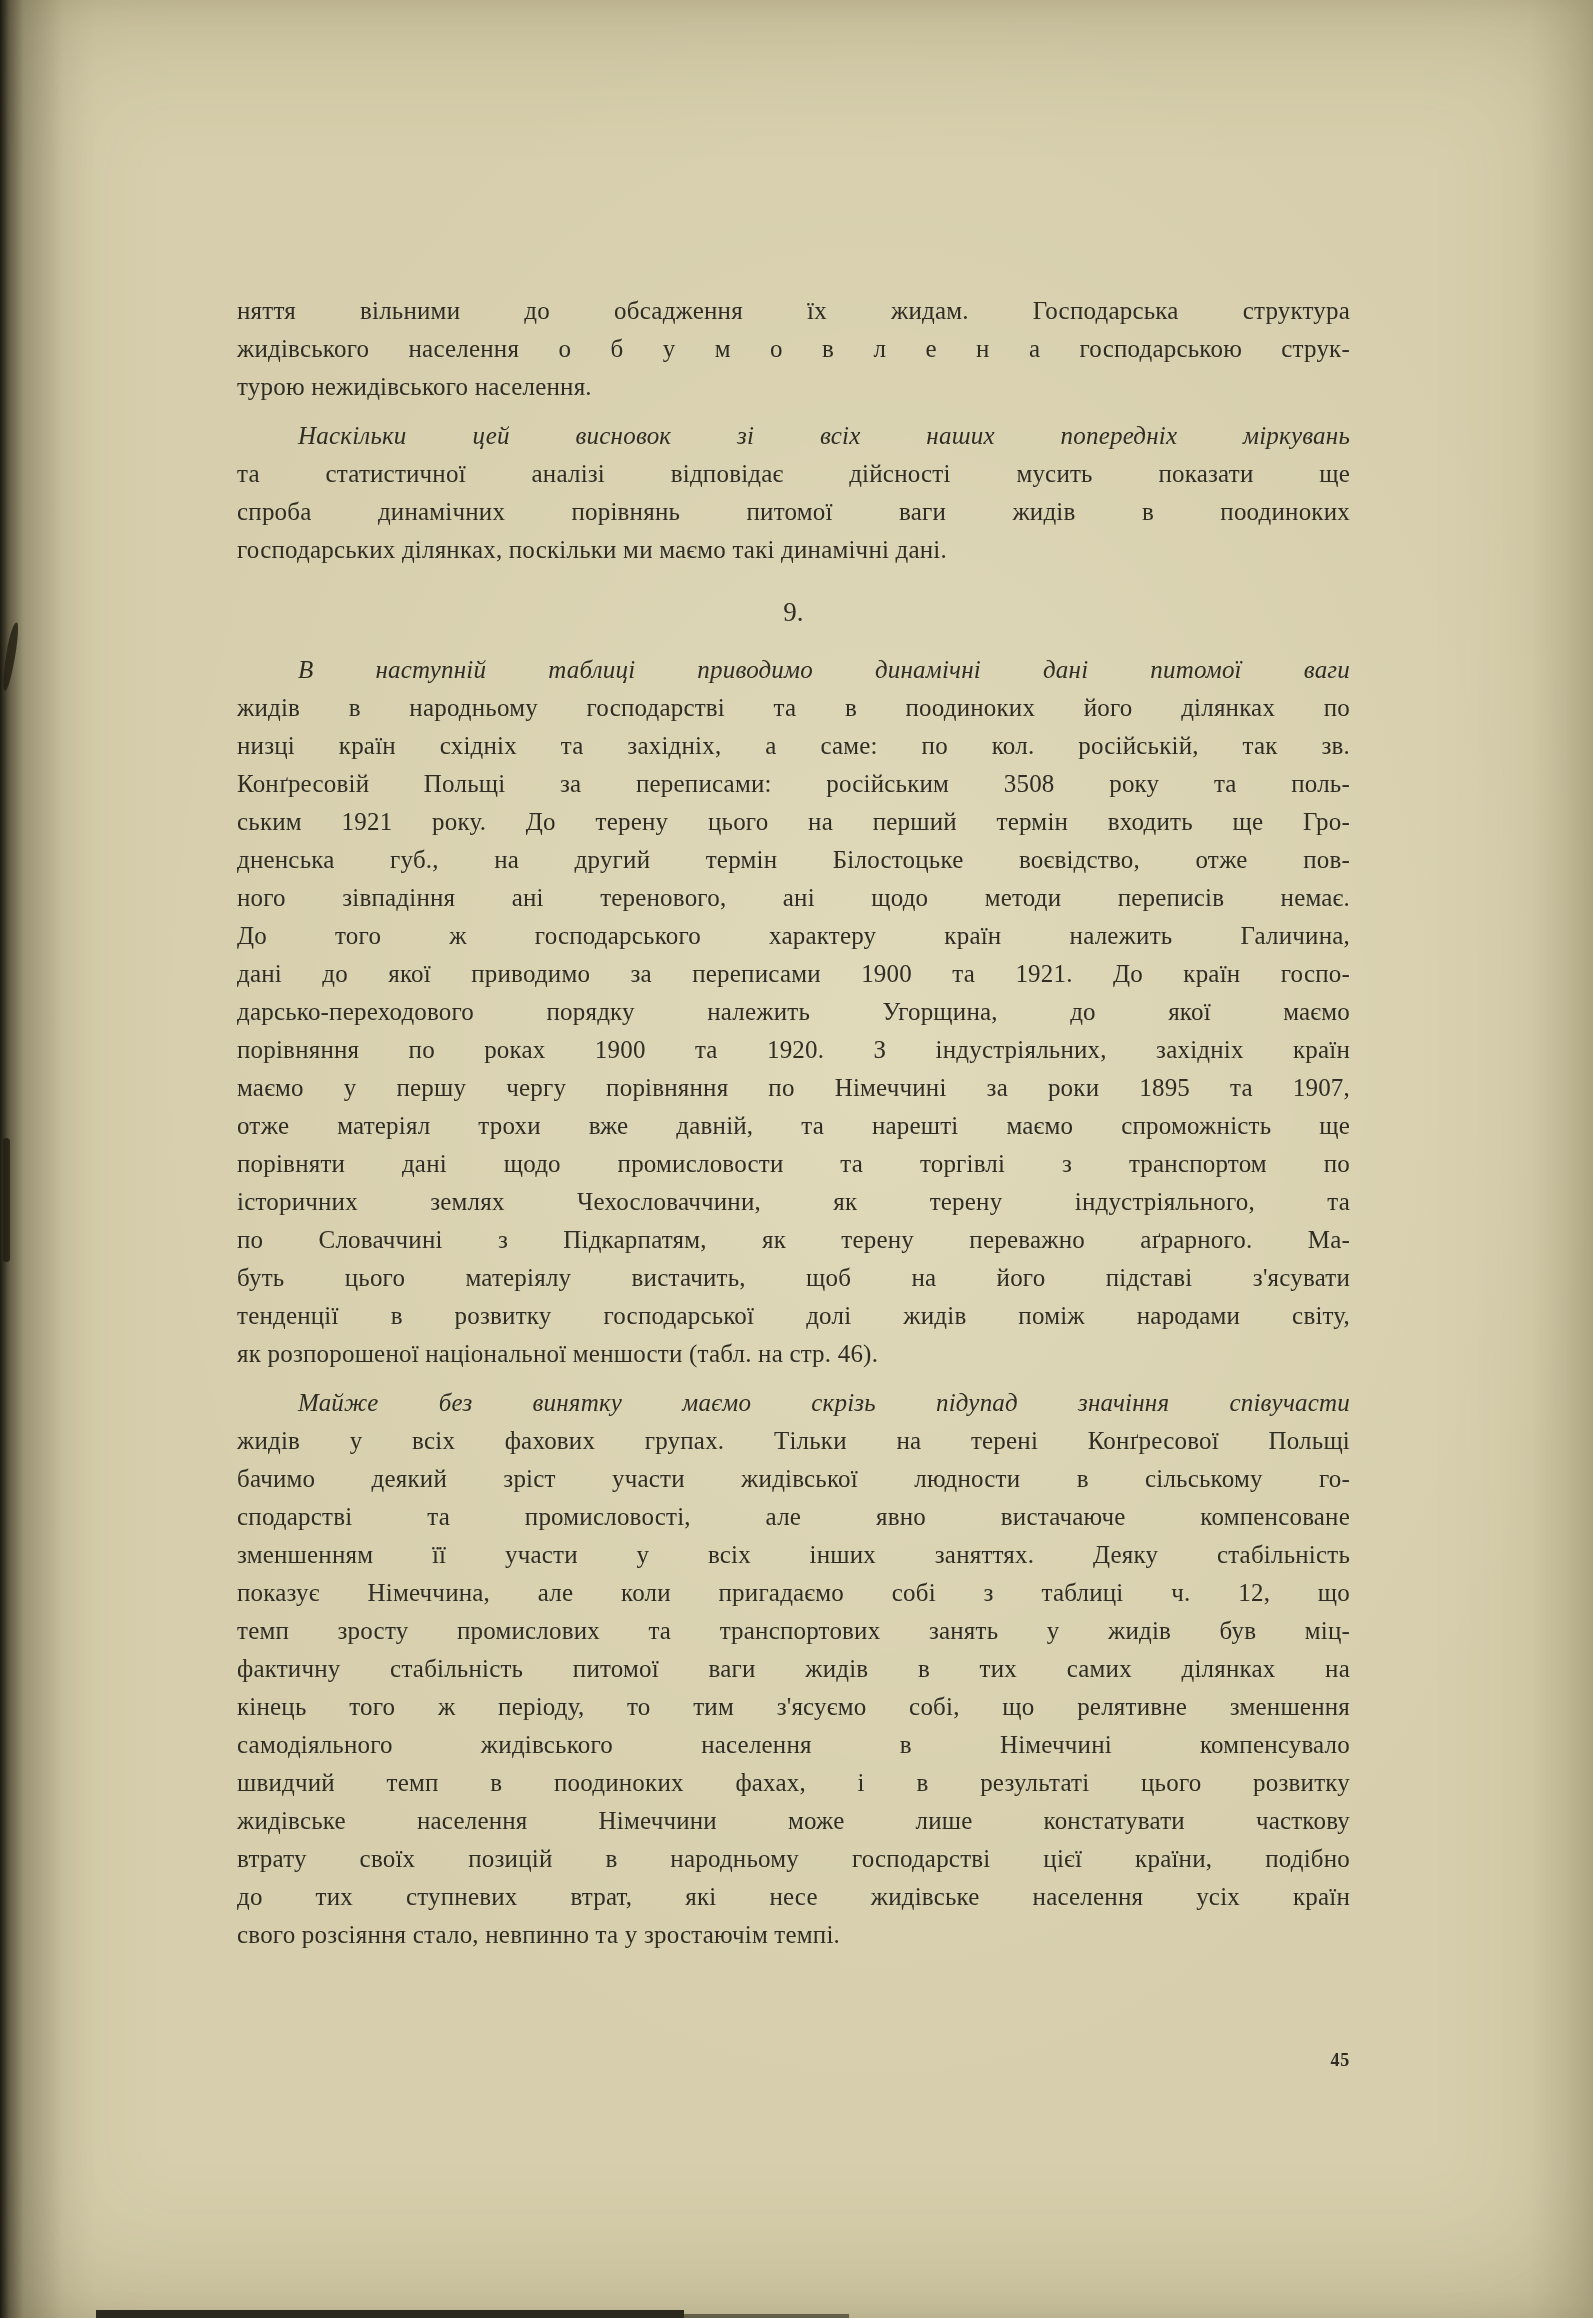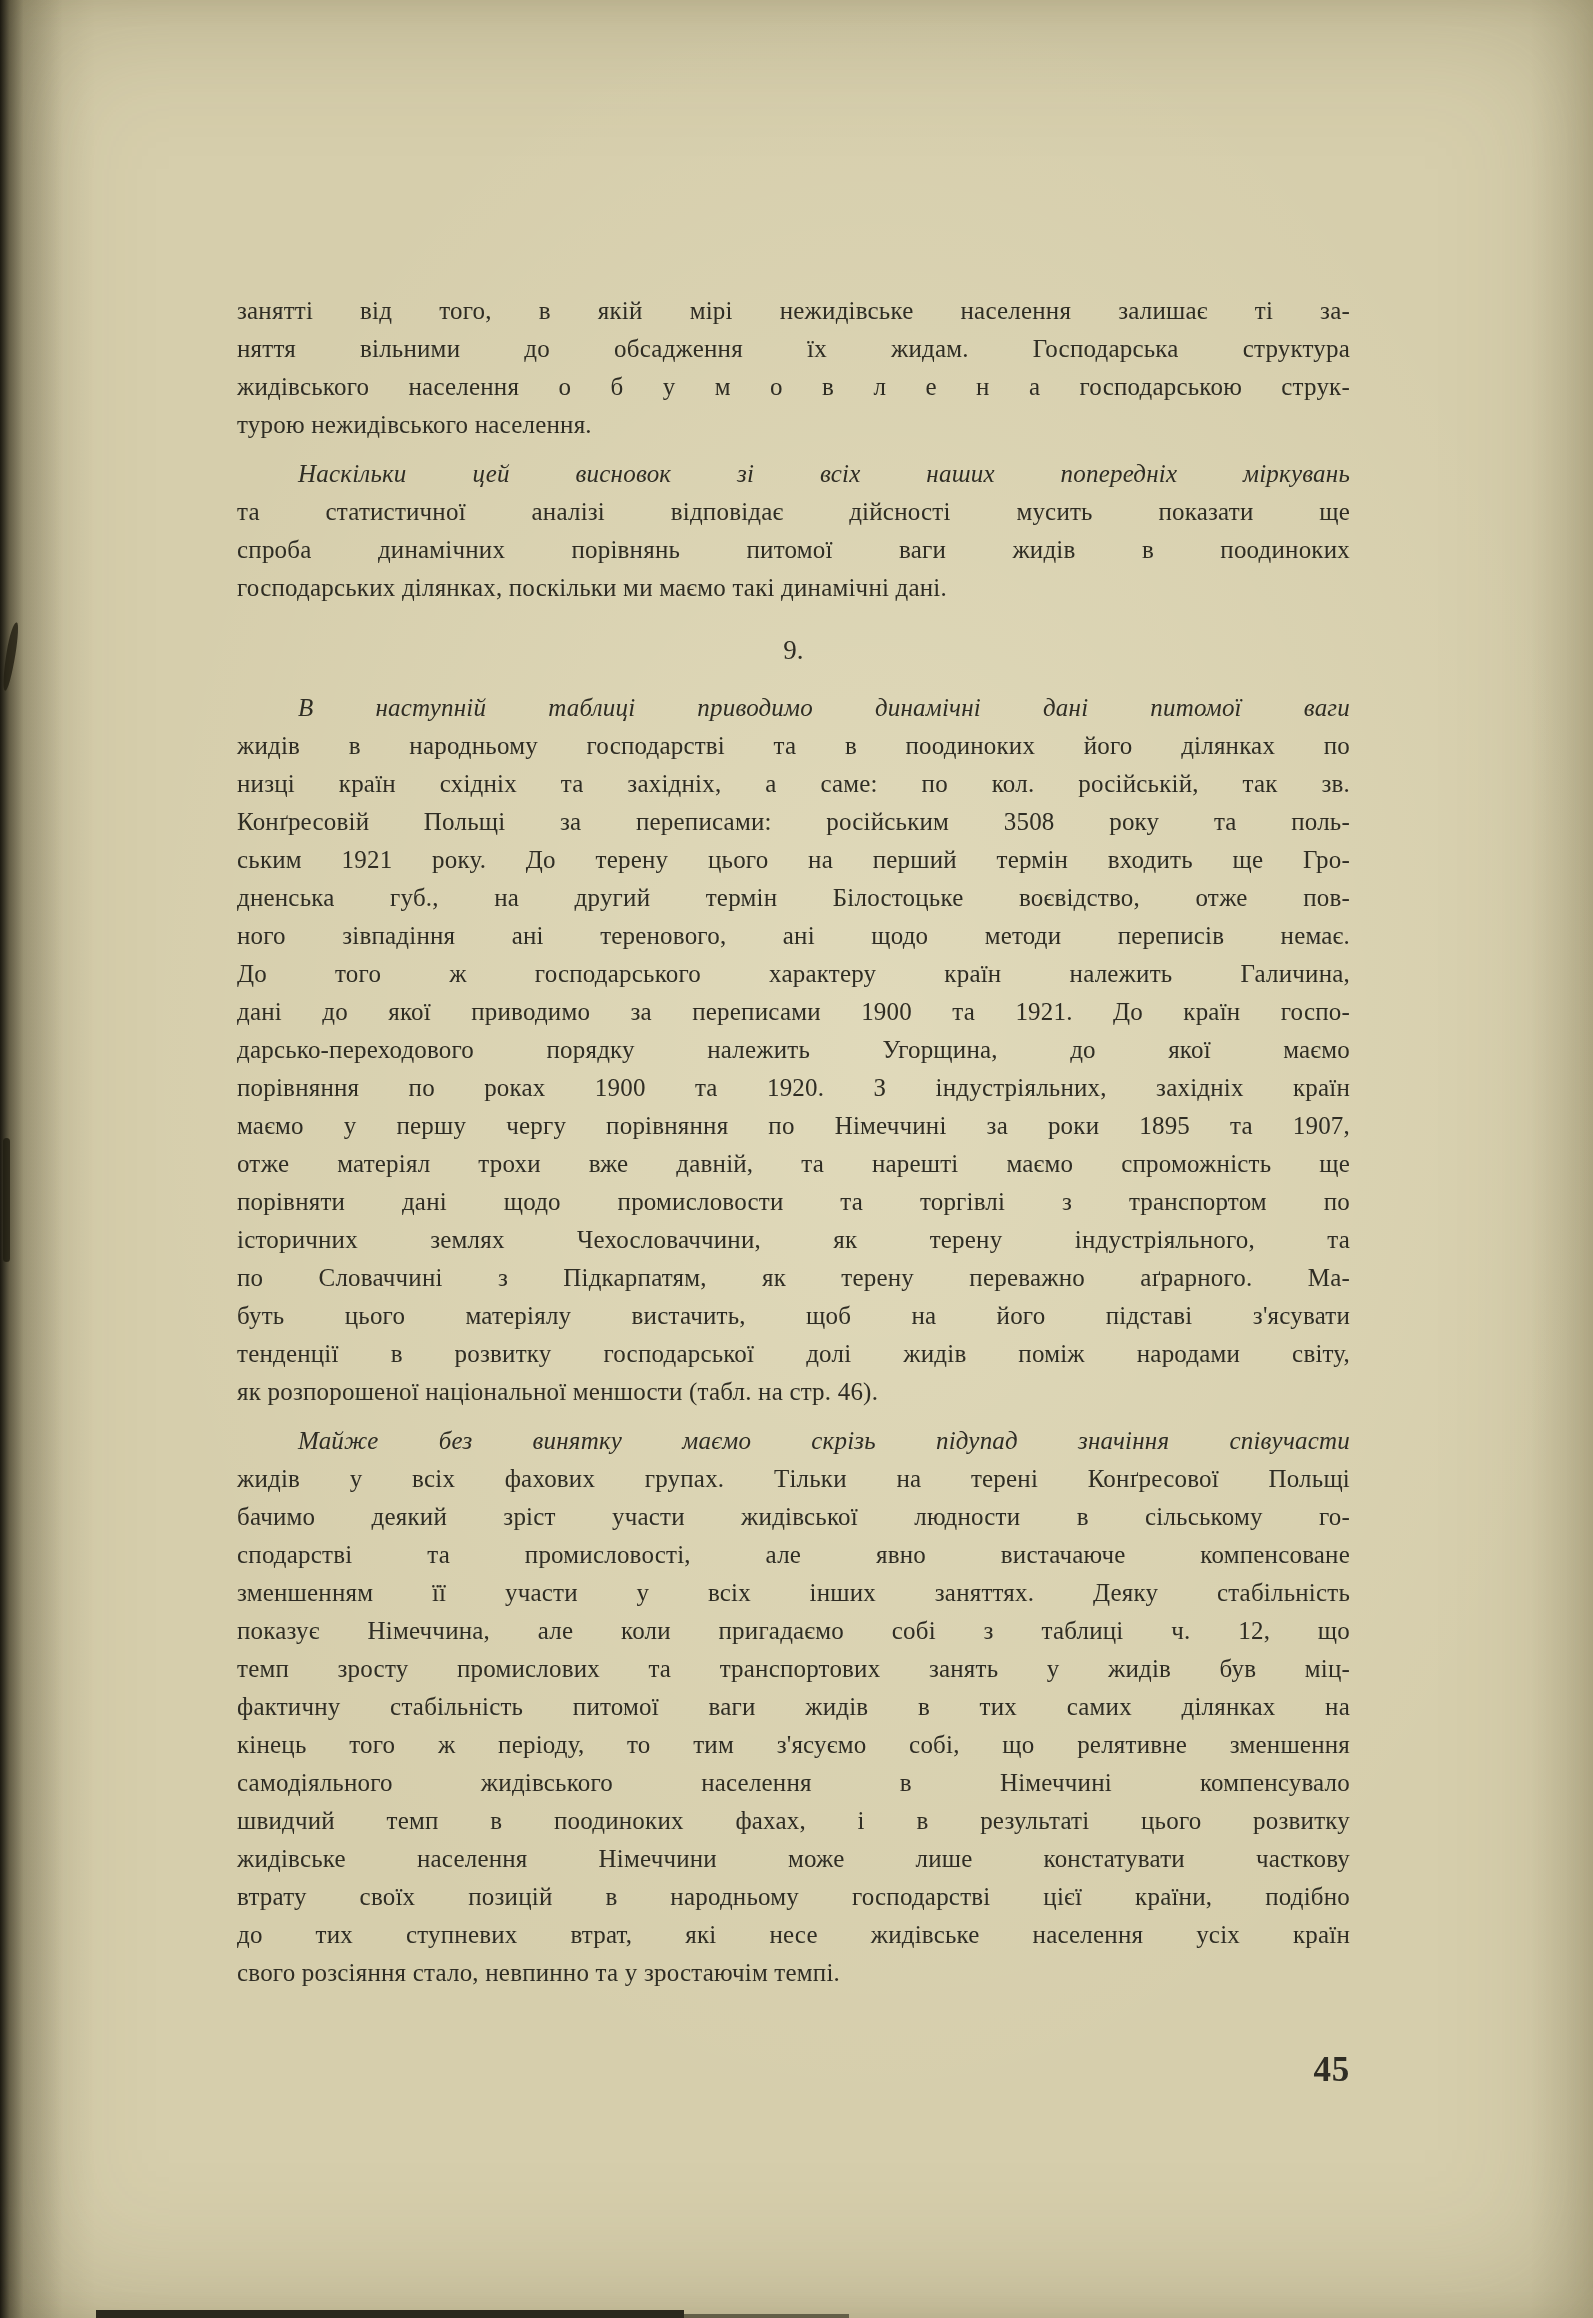--- a/index.html
+++ b/index.html
@@ -82,40 +82,39 @@
   .heading {
     margin: 23.6px 0 20.4px 0;
     text-align: center;
     font-size: 27px;
     line-height: 38px;
   }
   .pagenum {
     position: absolute;
     top: 2050px;
     right: 244px;
-    font-size: 35px;
+    font-size: 18px;
     font-weight: bold;
     letter-spacing: 0.8px;
   }
 </style>
 </head>
 <body>
 
 <div class="page">
 
   <div class="binding"></div>
   <div class="ink-mark-1"></div>
   <div class="ink-mark-2"></div>
   <div class="bottom-strip-1"></div>
   <div class="bottom-strip-2"></div>
 
   <div class="textblock">
 
     <div class="paragraph continued">
-        <div class="line">занятті від того, в якій мірі нежидівське населення залишає ті за-</div>
         <div class="line">няття вільними до обсадження їх жидам. Господарська структура</div>
         <div class="line">жидівського населення  о б у м о в л е н а  господарською струк-</div>
         <div class="line last">турою нежидівського населення.</div>
       </div>
 
     <div class="paragraph indent">
         <div class="line">Наскільки цей висновок зі всіх наших попередніх міркувань</div>
         <div class="line">та статистичної аналізі відповідає дійсності мусить показати ще</div>
         <div class="line">спроба динамічних порівнянь питомої ваги жидів в поодиноких</div>
         <div class="line last">господарських ділянках, поскільки ми маємо такі динамічні дані.</div>

